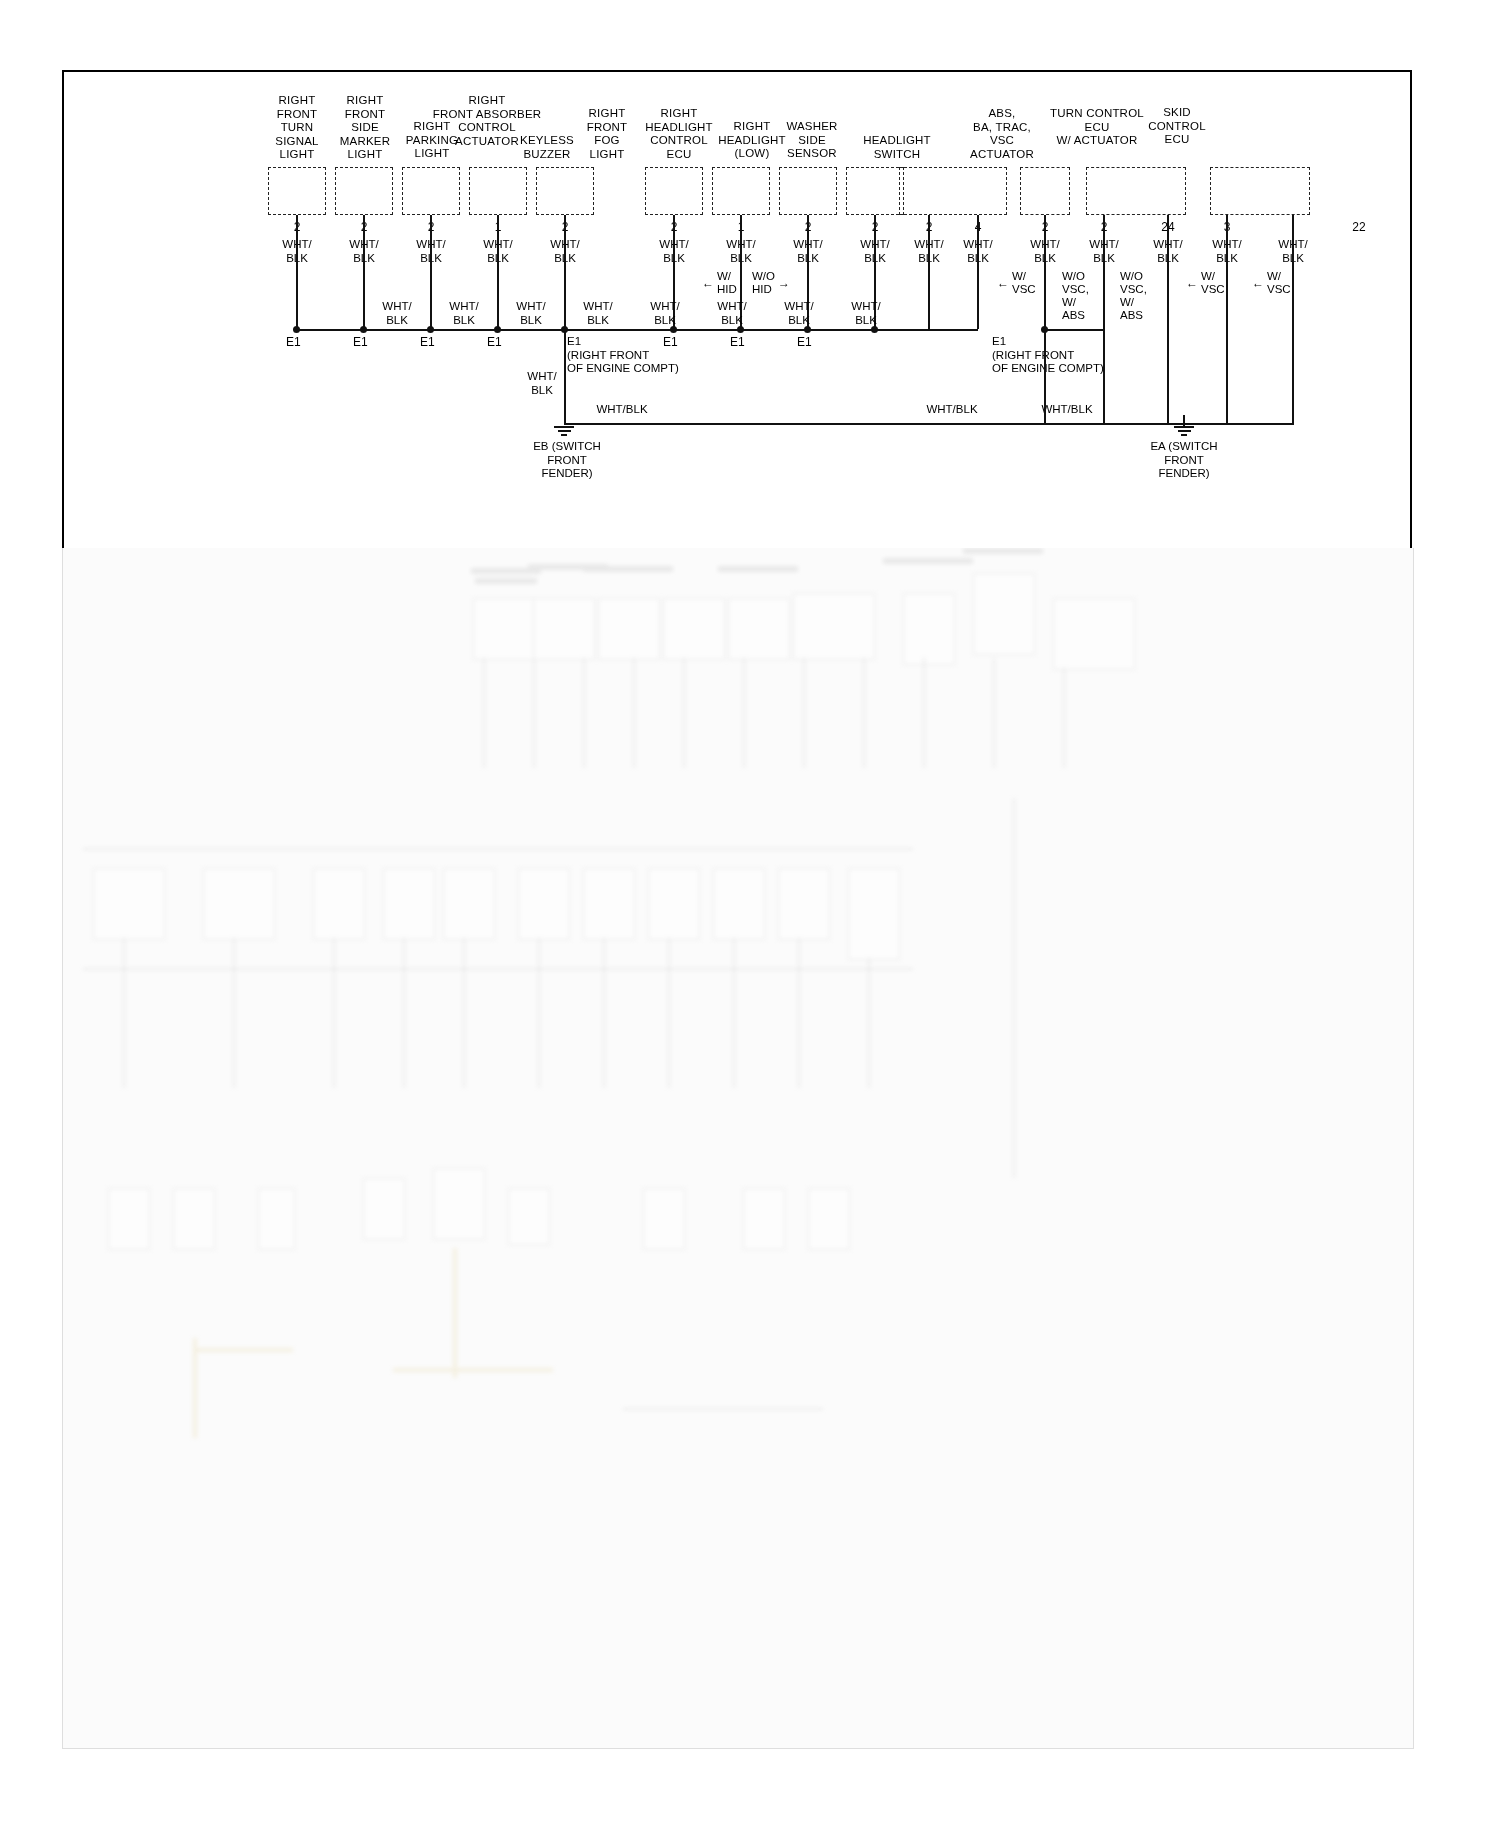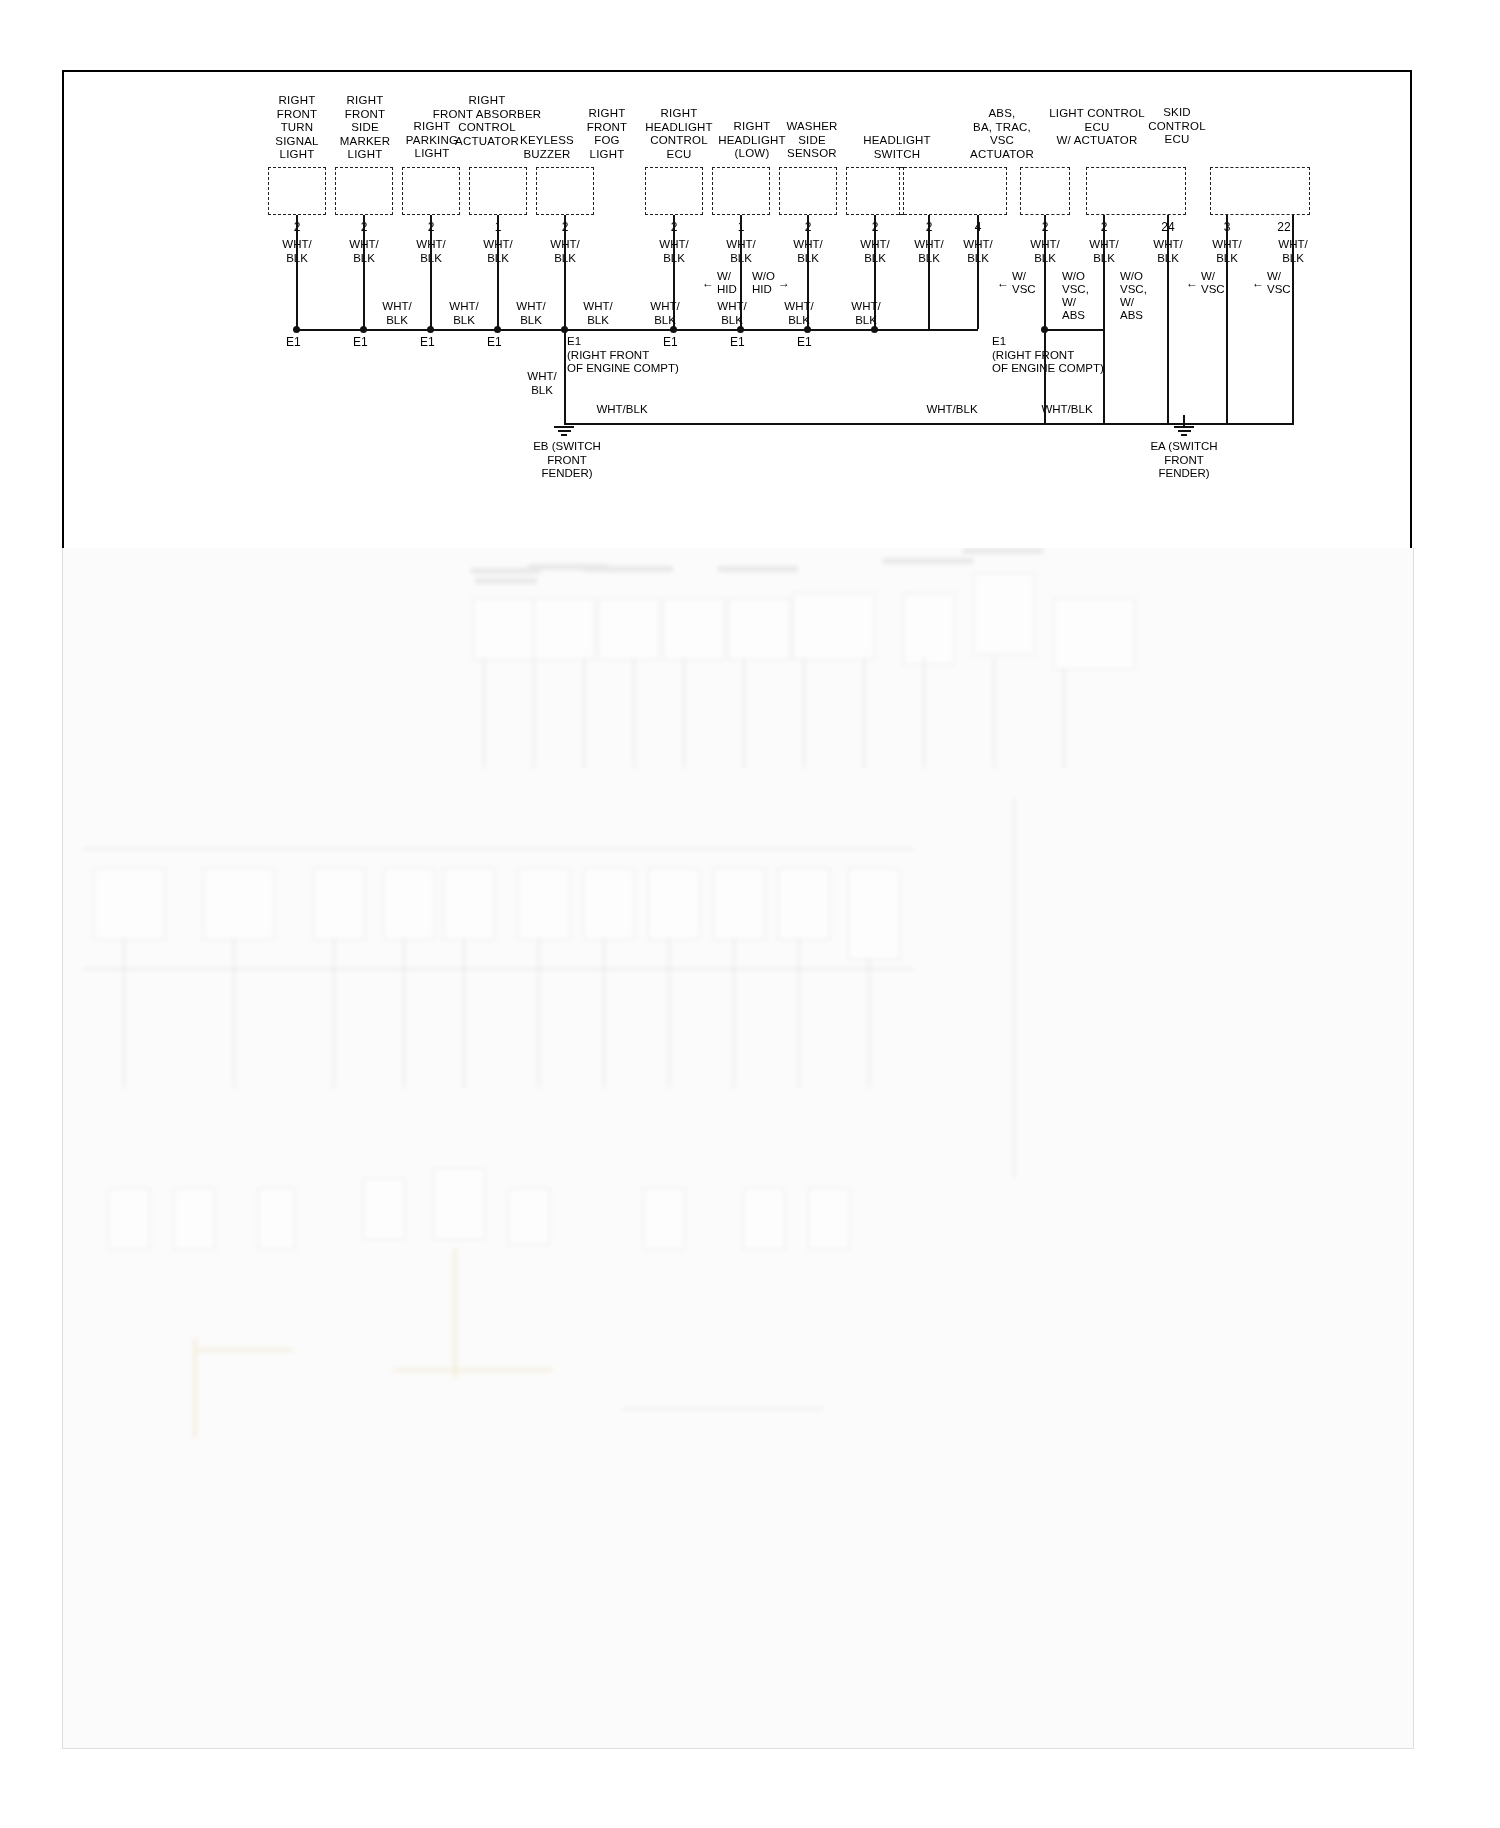--- a/index.html
+++ b/index.html
@@ -91,21 +91,21 @@
 (LOW)</span></div>
     <div class="lbl" style="left:705px;top:50px;width:90px;"><span style="white-space:pre-line">WASHER
 SIDE
 SENSOR</span></div>
     <div class="lbl" style="left:790px;top:64px;width:90px;"><span style="white-space:pre-line">HEADLIGHT
 SWITCH</span></div>
     <div class="lbl" style="left:890px;top:37px;width:100px;"><span style="white-space:pre-line">ABS,
 BA, TRAC,
 VSC
 ACTUATOR</span></div>
-    <div class="lbl" style="left:960px;top:37px;width:150px;"><span style="white-space:pre-line">LIGHT CONTROL
+    <div class="lbl" style="left:960px;top:37px;width:150px;"><span style="white-space:pre-line">TURN CONTROL
 ECU
 W/ ACTUATOR</span></div>
     <div class="lbl" style="left:1060px;top:36px;width:110px;"><span style="white-space:pre-line">SKID
 CONTROL
 ECU</span></div>
 
     <div class="comp" style="left:206px;top:97px;width:58px;height:48px;"></div>
     <div class="comp" style="left:273px;top:97px;width:58px;height:48px;"></div>
     <div class="comp" style="left:340px;top:97px;width:58px;height:48px;"></div>
     <div class="comp" style="left:407px;top:97px;width:58px;height:48px;"></div>
@@ -127,21 +127,21 @@
     <div class="pin" style="left:599px;top:150px;width:26px;">2</div>
     <div class="pin" style="left:666px;top:150px;width:26px;">1</div>
     <div class="pin" style="left:733px;top:150px;width:26px;">2</div>
     <div class="pin" style="left:800px;top:150px;width:26px;">2</div>
     <div class="pin" style="left:854px;top:150px;width:26px;">2</div>
     <div class="pin" style="left:903px;top:150px;width:26px;">4</div>
     <div class="pin" style="left:970px;top:150px;width:26px;">2</div>
     <div class="pin" style="left:1029px;top:150px;width:26px;">2</div>
     <div class="pin" style="left:1093px;top:150px;width:26px;">24</div>
     <div class="pin" style="left:1152px;top:150px;width:26px;">3</div>
-    <div class="pin" style="left:1209px;top:150px;width:26px;">22</div>
+    <div class="pin" style="left:1284px;top:150px;width:26px;">22</div>
 
     <div class="wire-lbl" style="left:210px;top:168px;width:50px;white-space:pre-line;">WHT/
 BLK</div>
     <div class="wire-lbl" style="left:277px;top:168px;width:50px;white-space:pre-line;">WHT/
 BLK</div>
     <div class="wire-lbl" style="left:344px;top:168px;width:50px;white-space:pre-line;">WHT/
 BLK</div>
     <div class="wire-lbl" style="left:411px;top:168px;width:50px;white-space:pre-line;">WHT/
 BLK</div>
     <div class="wire-lbl" style="left:478px;top:168px;width:50px;white-space:pre-line;">WHT/

